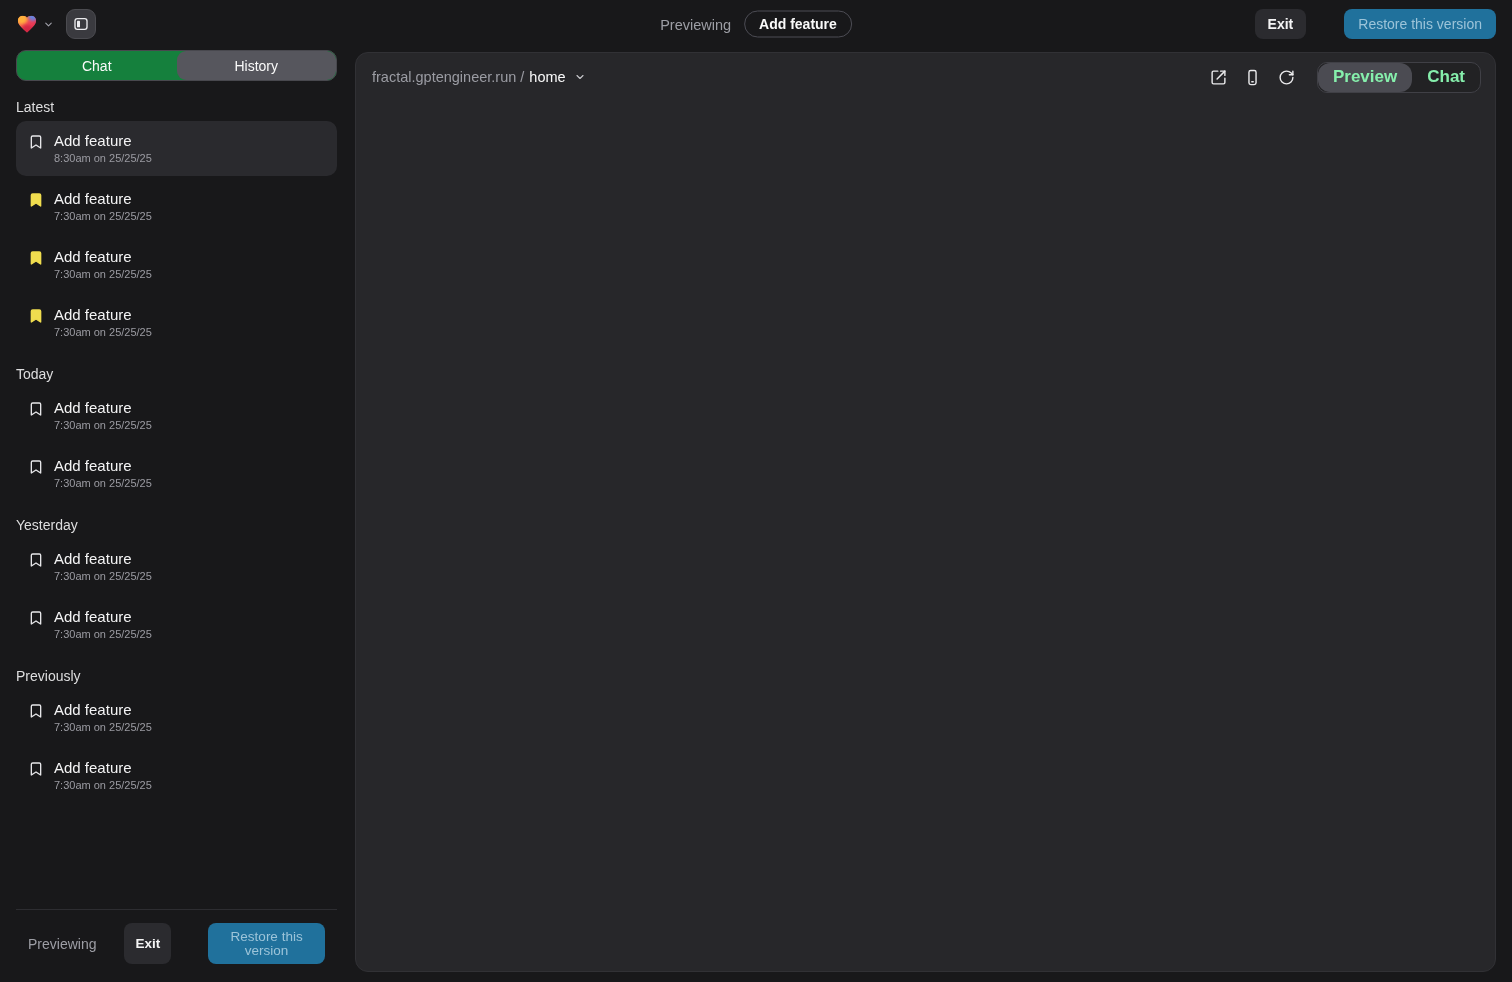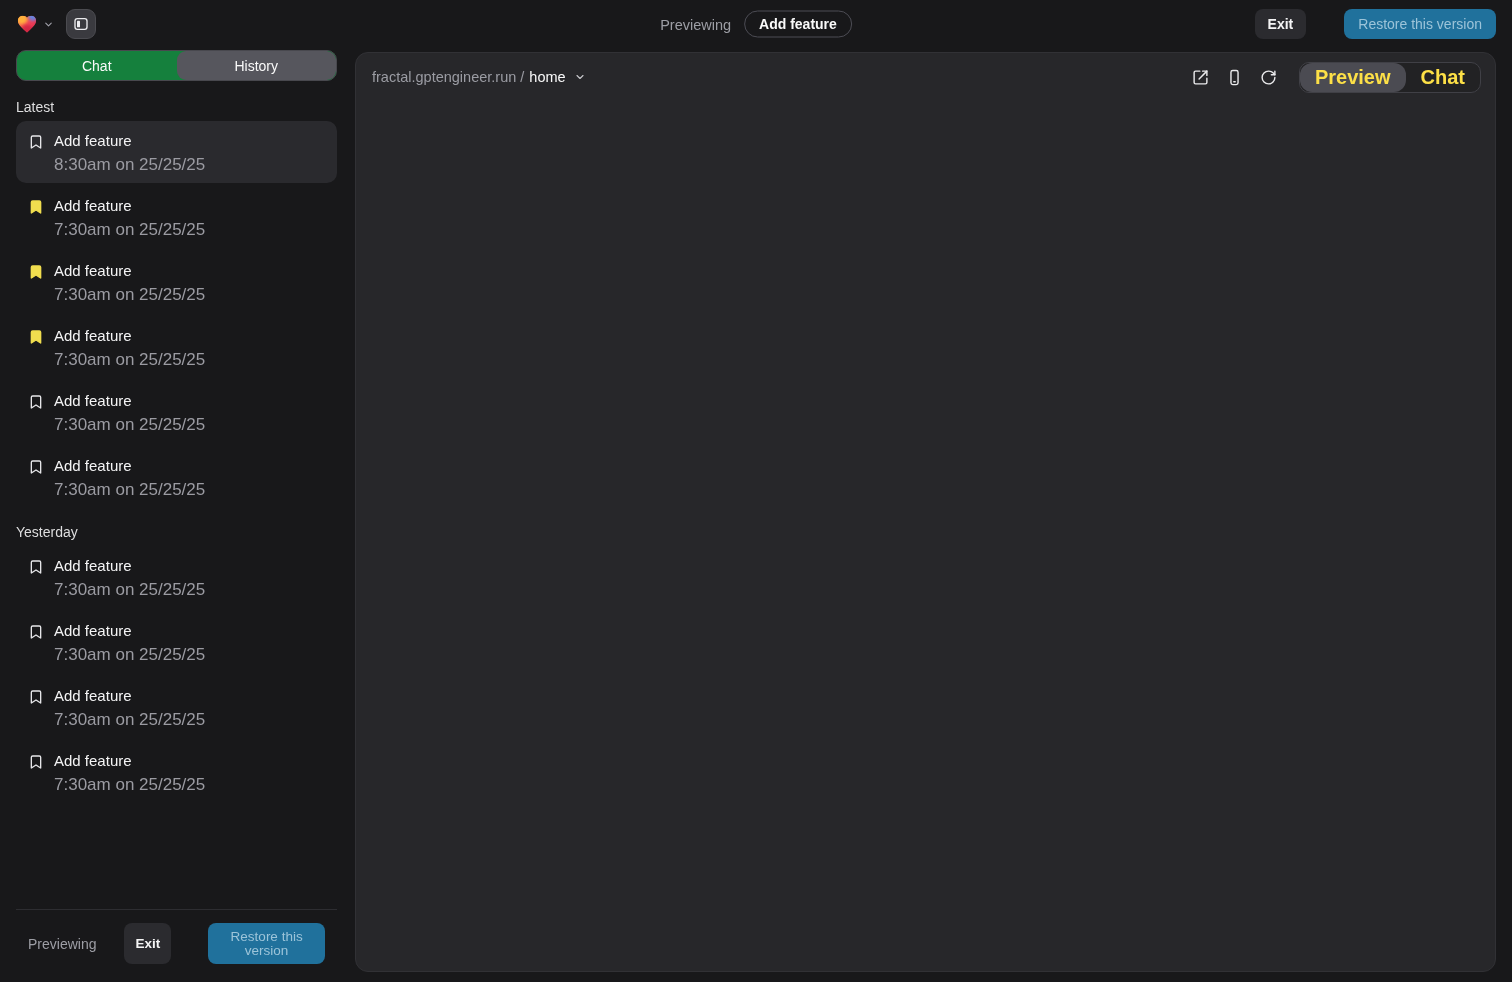--- a/index.html
+++ b/index.html
@@ -31,36 +31,36 @@
   .tab{flex:1; display:flex; align-items:center; justify-content:center; font-size:14px; color:#fafafa; cursor:pointer;}
   .tab.active{background:#56565d; border-radius:9px;}
   .hist-list{flex:1; overflow:hidden; padding-top:12px;}
   .section-title{font-size:14px; line-height:20px; color:#dededf; margin:14px 0 4px;}
   .hist-section:first-child .section-title{margin-top:4px;}
   .hist-item{display:flex; gap:10px; padding:10px 12px; border-radius:10px; cursor:pointer; margin-bottom:3px;}
   .hist-item.active{background:#2a2a2e;}
   .bm{flex:none; width:16px; height:16px; margin-top:3px; color:#e6e6e9;}
   .bm.saved{color:var(--bookmark-yellow);}
   .hist-item-title{font-size:15px; font-weight:500; line-height:19px; color:#f4f4f5;}
-  .hist-item-time{font-size:17px; line-height:16px; color:#9b9ba2; margin-top:7px;}
+  .hist-item-time{font-size:11px; line-height:16px; color:#9b9ba2; }
   .sidebar-footer{flex:none; border-top:1px solid #2d2d31; padding:13px 12px 4px; display:flex; align-items:center;}
   .footer-status{color:#9d9ea5; font-size:14px;}
   .footer-btns{margin-left:auto; display:flex; gap:9px;}
   .btn-sm-exit{background:#2b2b2f; color:#f4f4f5; font-weight:600; padding:7px 11px; font-size:13.5px;}
   .btn-sm-restore{background:var(--accent-blue); color:var(--accent-blue-text); font-weight:500; padding:7px 12px; font-size:13.5px;}
   
   .preview-panel{position:absolute; left:355px; top:52px; right:16px; bottom:10px; background:var(--panel-bg); border:1px solid #313135; border-radius:13px;}
   .panel-header{height:44px; display:flex; align-items:center; padding:4px 14px 0 16px;}
   .url{display:flex; align-items:center; gap:5px; font-size:14.5px; color:#9b9ca3; cursor:pointer;}
   .url .page{color:#fafafa; font-weight:500;}
   .url .chev{margin-left:3px;}
   .header-icons{margin-left:auto; display:flex; align-items:center; gap:6px;}
   .icon-btn{width:28px; height:28px; border-radius:7px; display:flex; align-items:center; justify-content:center; color:#eaeaec; cursor:pointer; background:transparent; border:none;}
   .view-toggle{display:flex; align-items:stretch; height:31px; margin-left:10px; border:1px solid #404046; border-radius:10px; overflow:hidden; background:rgba(0,0,0,0.12);}
-  .view-seg{display:flex; align-items:center; padding:0 15px; font-size:20px; font-weight:600; color:#fde047; cursor:pointer;border-radius:12px;}
+  .view-seg{display:flex; align-items:center; padding:0 15px; font-size:17px; font-weight:600; color:#86efac; cursor:pointer;border-radius:12px;}
   .view-seg.active{background:#4b4b52;}
   svg{display:block;}
 </style>
 </head>
 <body>
 
 <div class="topbar">
   <div class="logo-group">
     <span>
       <svg width="22" height="22" viewBox="0 0 24 24">
@@ -164,20 +164,21 @@
             </svg>
           </span>
         <div>
           <div class="hist-item-title">Add feature</div>
           <div class="hist-item-time">7:30am on 25/25/25</div>
         </div>
       </div>
     </div>
 
     <div class="hist-section">
+      <div class="section-title">Today</div>
       <div class="hist-item">
         <span class="bm">
             <svg viewBox="0 0 24 24" width="16" height="16" fill="none" stroke="currentColor" stroke-width="2" stroke-linecap="round" stroke-linejoin="round">
               <path d="M19 21l-7-4.6L5 21V5a2 2 0 0 1 2-2h10a2 2 0 0 1 2 2z"></path>
             </svg>
           </span>
         <div>
           <div class="hist-item-title">Add feature</div>
           <div class="hist-item-time">7:30am on 25/25/25</div>
         </div>
@@ -215,20 +216,21 @@
             </svg>
           </span>
         <div>
           <div class="hist-item-title">Add feature</div>
           <div class="hist-item-time">7:30am on 25/25/25</div>
         </div>
       </div>
     </div>
 
     <div class="hist-section">
+      <div class="section-title">Previously</div>
       <div class="hist-item">
         <span class="bm">
             <svg viewBox="0 0 24 24" width="16" height="16" fill="none" stroke="currentColor" stroke-width="2" stroke-linecap="round" stroke-linejoin="round">
               <path d="M19 21l-7-4.6L5 21V5a2 2 0 0 1 2-2h10a2 2 0 0 1 2 2z"></path>
             </svg>
           </span>
         <div>
           <div class="hist-item-title">Add feature</div>
           <div class="hist-item-time">7:30am on 25/25/25</div>
         </div>

